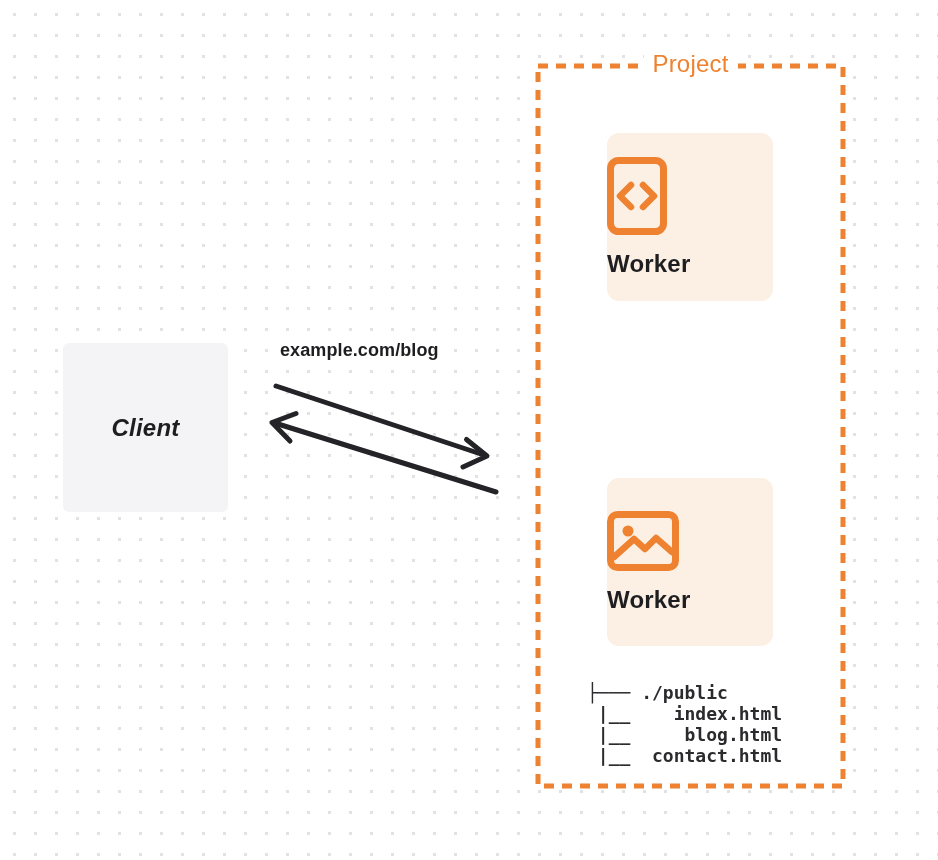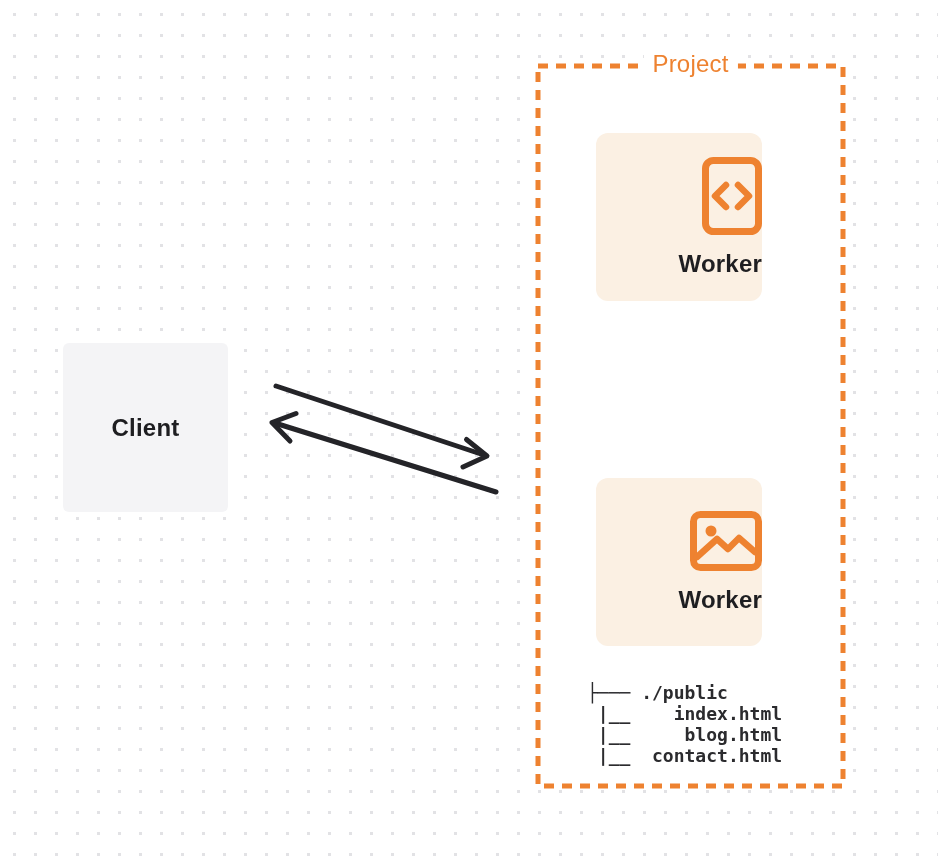--- a/index.html
+++ b/index.html
@@ -33,20 +33,21 @@
     position: absolute;
     left: 63px; top: 343px;
     width: 165px; height: 169px;
     background: var(--client-fill);
     border-radius: 6px;
     display: flex; align-items: center; justify-content: center;
   }
   .client-box .label {
     font-size: 24px; font-weight: bold; color: var(--ink);
     letter-spacing: 0.2px;
+    font-style: italic;
   }
 
   
   .url-label {
     position: absolute;
     left: 280px; top: 340px;
     font-size: 18px; font-weight: bold; color: var(--ink);
     letter-spacing: 0.1px;
     white-space: nowrap;
   }
@@ -97,26 +98,26 @@
     padding: 0 9px;
     font-size: 24px; font-weight: normal;
     color: var(--accent);
     letter-spacing: 0.2px;
     white-space: nowrap;
   }
 
   
   .node {
     position: absolute;
-    left: 58px;
+    left: 69px;
     width: 166px; height: 168px;
     background: var(--node-fill);
     border-radius: 12px;
     display: flex; flex-direction: column;
-    align-items: flex-end; justify-content: center;
+    align-items: flex-start; justify-content: center;
     gap: 15px;
   }
   .node-worker { top: 67px; }
   .node-assets { top: 412px; }
   .node .node-label {
     font-size: 24px; font-weight: bold; color: var(--ink);
     letter-spacing: 0.2px;
   }
   .icon-stroke {
     stroke: var(--accent, #EE8230);
@@ -153,20 +154,21 @@
     <g>
       <line class="arrow-line" x1="496" y1="492" x2="278" y2="424"></line>
       <path class="arrow-head" d="M 296 413.5 L 272 422.5 L 290 441"></path>
     </g>
   </svg>
 
   <div class="client-box">
     <span class="label">Client</span>
   </div>
 
+  <div class="url-label">example.com/blog</div>
 
   <div class="project">
     <svg class="project-border" xmlns="http://www.w3.org/2000/svg">
       <rect x="0" y="0" width="305" height="720"></rect>
     </svg>
     <div class="project-label">Project</div>
 
     <div class="node node-worker">
       <svg width="60" height="78" viewBox="0 0 60 78" xmlns="http://www.w3.org/2000/svg">
         <rect class="icon-stroke" x="3.5" y="3.5" width="53" height="71" rx="8" stroke-width="7"></rect>

